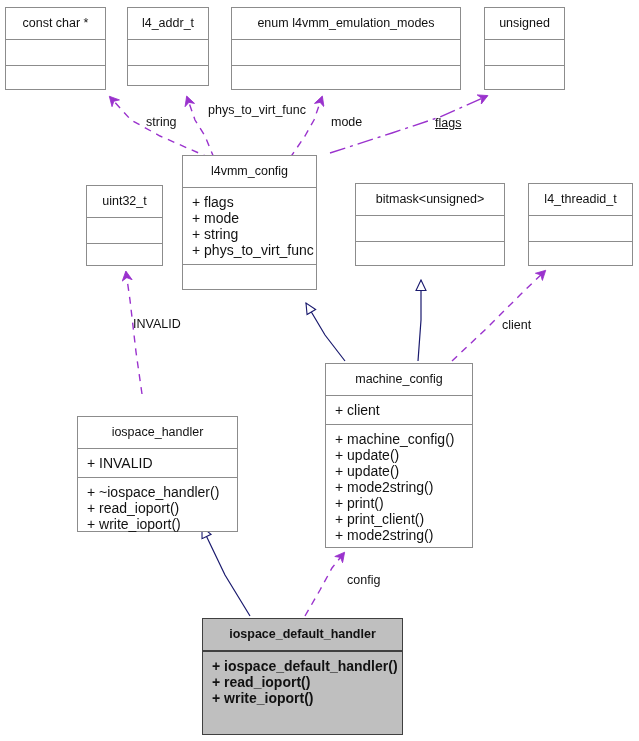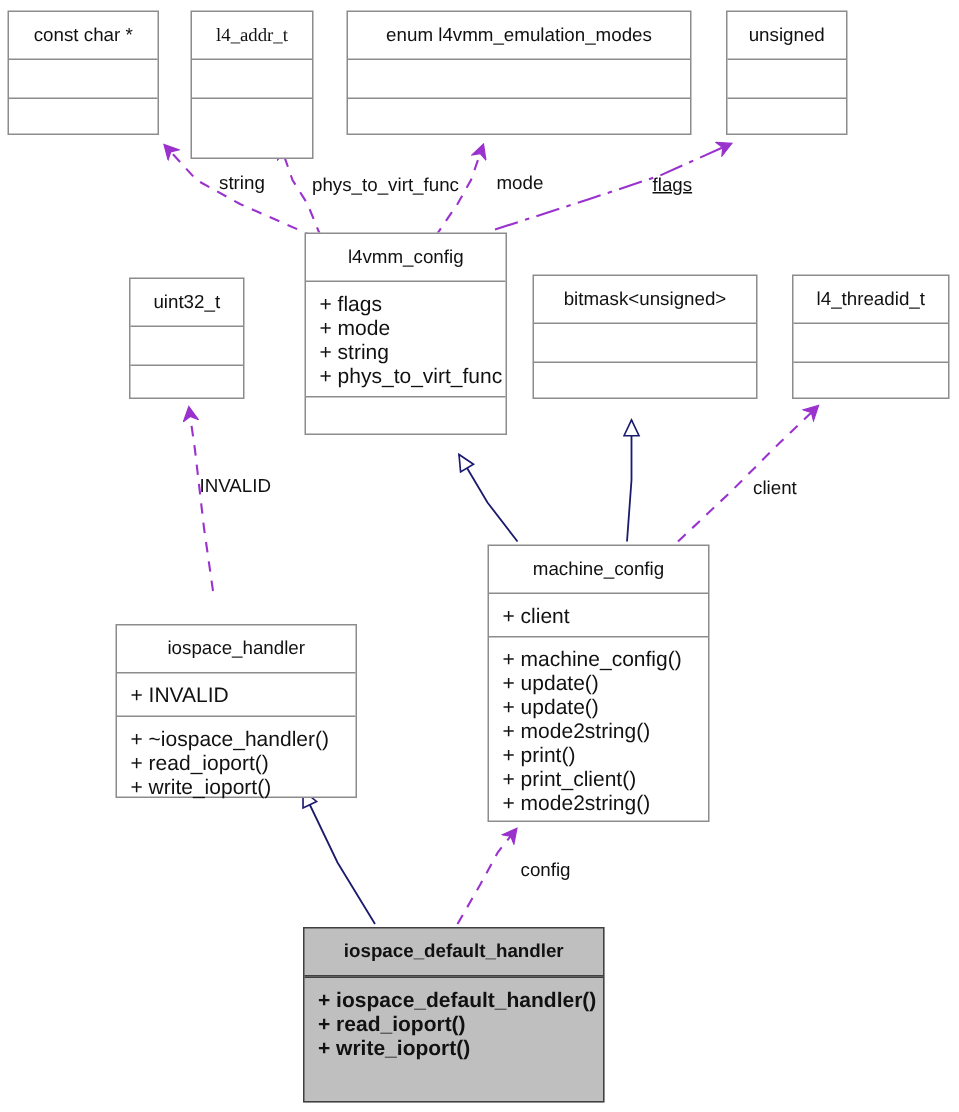--- a/index.html
+++ b/index.html
@@ -119,21 +119,21 @@
 </svg>
 
 <div class="uml-node" style="left:5px; top:7px; width:101px; height:83px;">
   <div class="uml-title">const char *</div>
   <div class="uml-sep"></div>
   <div class="uml-compartment empty"></div>
   <div class="uml-sep"></div>
   <div class="uml-compartment empty"></div>
 </div>
 
-<div class="uml-node" style="left:127px; top:7px; width:82px; height:99px;font-family:Liberation Serif, serif;">
+<div class="uml-node" style="left:127px; top:7px; width:82px; height:79px;">
   <div class="uml-title">l4_addr_t</div>
   <div class="uml-sep"></div>
   <div class="uml-compartment empty"></div>
   <div class="uml-sep"></div>
   <div class="uml-compartment empty"></div>
 </div>
 
 <div class="uml-node" style="left:231px; top:7px; width:230px; height:83px;">
   <div class="uml-title">enum l4vmm_emulation_modes</div>
   <div class="uml-sep"></div>
@@ -151,21 +151,21 @@
 </div>
 
 <div class="uml-node" style="left:86px; top:185px; width:77px; height:81px;">
   <div class="uml-title">uint32_t</div>
   <div class="uml-sep"></div>
   <div class="uml-compartment empty"></div>
   <div class="uml-sep"></div>
   <div class="uml-compartment empty"></div>
 </div>
 
-<div class="uml-node" style="left:203px; top:155px; width:135px; height:135px;">
+<div class="uml-node" style="left:182px; top:155px; width:135px; height:135px;">
   <div class="uml-title">l4vmm_config</div>
   <div class="uml-sep"></div>
   <div class="uml-compartment">
     <div class="row">+ flags</div>
     <div class="row">+ mode</div>
     <div class="row">+ string</div>
     <div class="row">+ phys_to_virt_func</div>
   </div>
   <div class="uml-sep"></div>
   <div class="uml-compartment empty"></div>
@@ -224,18 +224,18 @@
   <div class="uml-sep"></div>
   <div class="uml-sep"></div>
   <div class="uml-compartment">
     <div class="row">+ iospace_default_handler()</div>
     <div class="row">+ read_ioport()</div>
     <div class="row">+ write_ioport()</div>
   </div>
 </div>
 
 <div class="edge-label" style="left:146px; top:116px;">string</div>
-<div class="edge-label" style="left:208px; top:117px;">phys_to_virt_func</div>
+<div class="edge-label" style="left:208px; top:104px;">phys_to_virt_func</div>
 <div class="edge-label" style="left:331px; top:116px;">mode</div>
 <div class="edge-label" style="left:435px; top:117px;text-decoration:underline;">flags</div>
 <div class="edge-label" style="left:133px; top:318px;">INVALID</div>
 <div class="edge-label" style="left:502px; top:319px;">client</div>
 <div class="edge-label" style="left:347px; top:574px;text-align:right;">config</div>
 
 </body></html>

